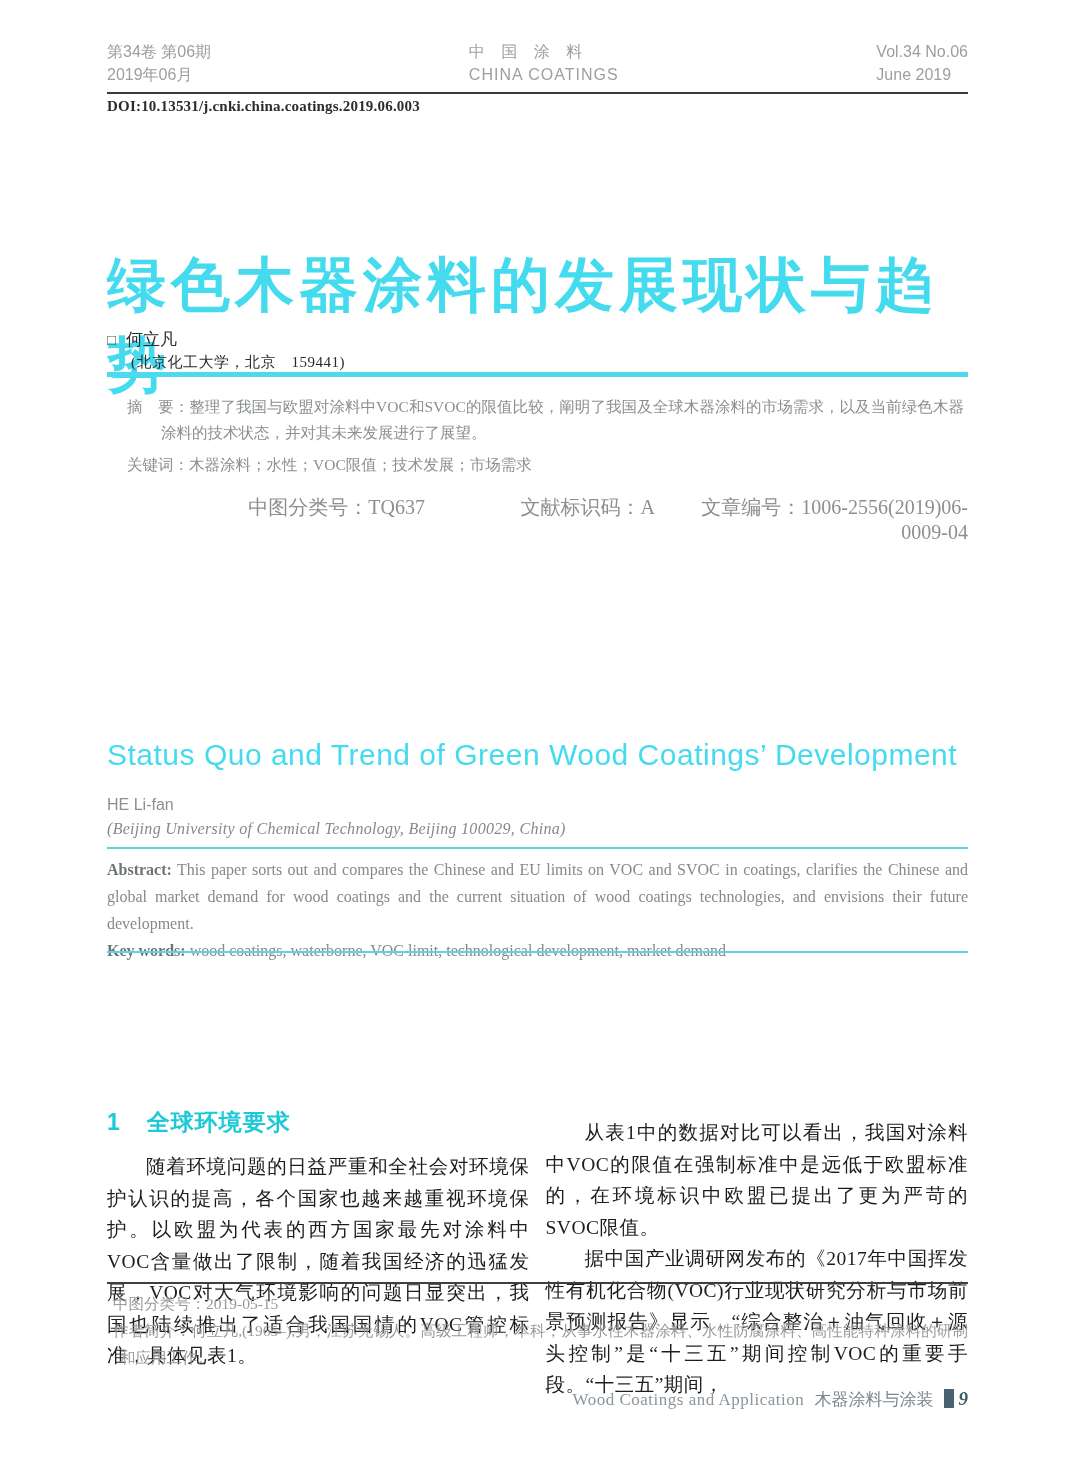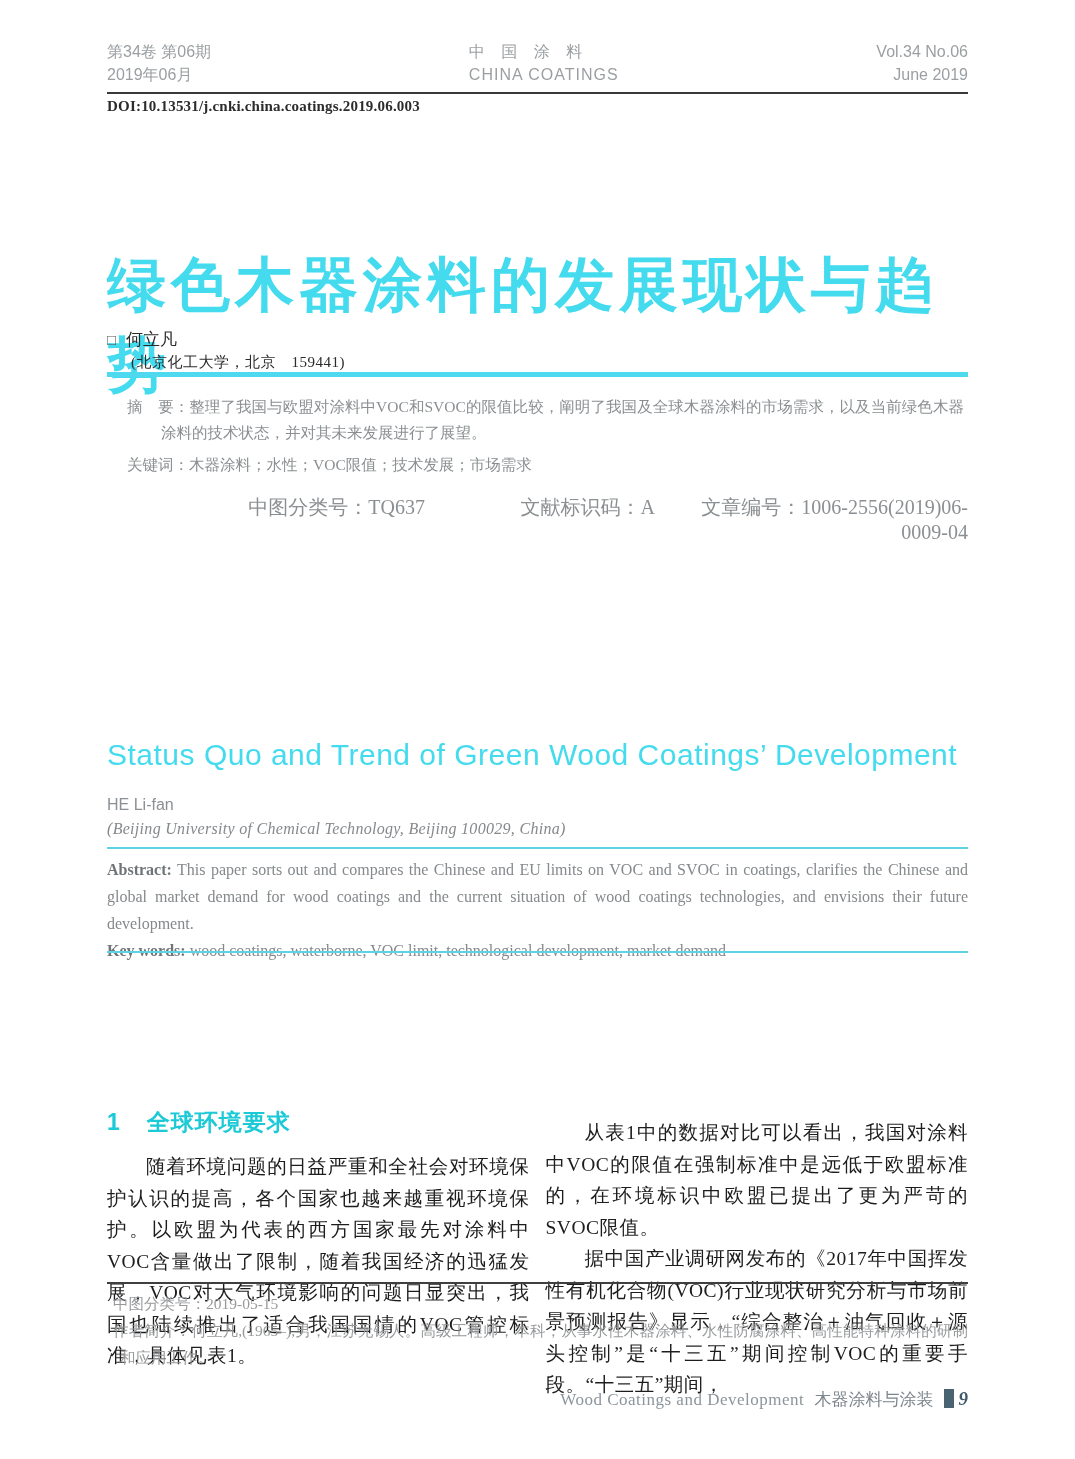--- a/index.html
+++ b/index.html
@@ -12,21 +12,21 @@
     overflow:hidden;
   }
   .abs { position:absolute; left:107px; width:861px; }
 
   
   .jheader { top:40px; display:flex; justify-content:space-between;
     color:#9b9fa2; font-family:"Liberation Sans", sans-serif; font-size:16px; line-height:23px; }
   .jheader .hl { text-align:left; }
   .jheader .hc { text-align:left; letter-spacing:1px; }
   .jheader .hc .zh { letter-spacing:6px; }
-  .jheader .hr { text-align:right; }
+  .jheader .hr { }
   .header-rule { top:92px; border-top:2px solid #3a3a3a; }
   .doi-line { top:98px; color:#2c2c2c; font-size:15px; font-weight:bold; letter-spacing:0.2px; }
 
   
   .title-zh { top:246px; color:#44dbee; font-family:"Liberation Sans", sans-serif;
     font-weight:bold; font-size:59px; letter-spacing:5px; }
   .author-zh { top:328px; color:#2b2b2b; font-size:17px; }
   .author-zh .sq { font-size:15px; color:#555; margin-right:10px; }
   .affil-zh { top:353px; color:#2b2b2b; font-size:15px; padding-left:24px; letter-spacing:0.5px; }
   .rule-cyan-thick { top:372px; height:5px; background:#4fd9ee; }
@@ -136,17 +136,17 @@
     </div>
   </div>
 
   <div class="abs footnote-rule"></div>
   <div class="abs footnote">
     <p><span>中图分类号：</span><span>2019-05-15</span></p>
     <p class="bio"><span>作者简介：</span><span>何立凡,(1965–),男，江苏无锡人。高级工程师，本科，从事水性木器涂料、水性防腐涂料、高性能特种涂料的研制和应用工作。</span></p>
   </div>
 
   <div class="abs pfooter">
-    <span class="en">Wood Coatings and Development</span>
+    <span class="en">Wood Coatings and Application</span>
     <span class="zh">木器涂料与涂装</span><span class="bar"></span><span class="pg">9</span>
   </div>
 
 </div>
 
 </body></html>

